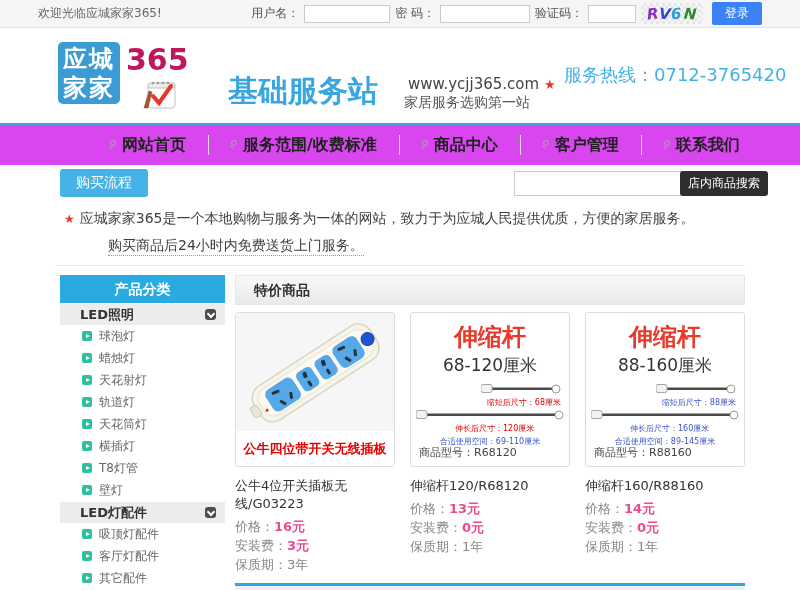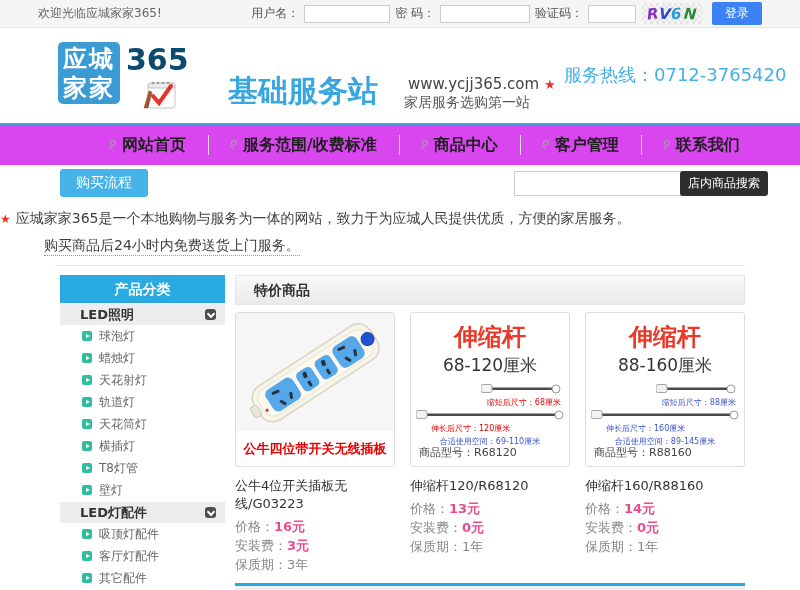--- a/index.html
+++ b/index.html
@@ -22,21 +22,21 @@
   .cp-r { color:#8a2fc4; transform:rotate(-6deg);} .cp-v { color:#3346cc; transform:rotate(4deg);}
   .cp-6 { color:#2b9cd8; transform:rotate(-4deg);} .cp-n { color:#2e8b33; transform:rotate(5deg); margin-left:3px;}
   .login-btn { background:#3b82f6; color:#fff; border:none; font-size:12px;
                padding:3px 13px; border-radius:2px; cursor:pointer; margin-left:4px; }
 
   
   .header { height:97px; position:relative; background:#fff; border-bottom:2px solid #3ba2da; }
   .logo-box { position:absolute; left:58px; top:14px; width:62px; height:62px;
               background:#3a9bd5; border-radius:5px; color:#fff; text-align:center;
               font-size:24px; font-weight:bold; line-height:29px; padding-top:3px; letter-spacing:2px; }
-  .logo-365 { position:absolute; left:126px; top:14px; color:#0c4a6e; font-size:30px; font-weight:bold; }
+  .logo-365 { position:absolute; left:126px; top:14px; color:#be185d; font-size:30px; font-weight:bold; }
   .logo-cal { position:absolute; left:138px; top:48px; }
   .site-title { position:absolute; left:228px; top:43px; font-size:30px; font-weight:bold; color:#3aa6e0; }
   .site-url { position:absolute; left:408px; top:47px; font-size:15px; color:#444; }
   .url-star { color:#e8332a; font-size:13px; margin-left:5px; }
   .site-slogan { position:absolute; left:404px; top:66px; font-size:14px; color:#555; }
   .hotline { position:absolute; left:564px; top:35px; font-size:18px; color:#45b0e8; }
 
   
   .nav { height:40px; display:flex; align-items:center; padding-left:88px; background:#d946ef; }
   .nav-item { display:flex; align-items:center; font-size:16px; font-weight:bold; color:#1f1f1f;
@@ -51,21 +51,21 @@
   .toolbar { height:38px; position:relative; }
   .buy-btn { position:absolute; left:60px; top:4px; background:#45b2e8; color:#fff; border:none;
              font-size:14px; padding:5px 16px; border-radius:3px; cursor:pointer; }
   .search-box { position:absolute; left:514px; top:6px; width:231px; height:25px;
                 border:1px solid #ccc; background:#fff; display:flex; align-items:center; }
   .search-input { flex:1; border:none; outline:none; height:21px; font-size:12px; padding:0 5px; }
   .search-btn { background:#2e2e2e; color:#fff; border:none; font-size:12px;
                 padding:4px 8px; border-radius:3px; margin-right:1px; cursor:pointer; white-space:nowrap; }
 
   
-  .intro { font-size:14px; color:#3f3f3f; margin-top:2px; }
+  .intro { padding-left:64px; font-size:14px; color:#3f3f3f; margin-top:2px; }
   .intro-star { color:#e8332a; font-size:12px; margin-right:5px; }
   .intro-line1 { line-height:26px; }
   .intro-line2 { line-height:26px; margin-left:44px; }
   .intro-line2 span { border-bottom:1px dotted #9a9a9a; padding-bottom:2px; }
   .rule { border:none; border-top:1px solid #e7e7e7; margin:7px 55px 0 55px; }
 
   
   .content { display:flex; padding:9px 55px 0 60px; align-items:flex-start; }
 
   
@@ -94,21 +94,21 @@
   .card { width:160px; height:155px; border:1px solid #ddd; border-radius:3px; background:#fff;
           position:relative; overflow:hidden; }
   .card-img-area { height:118px; background:#f6f6f6; display:flex; align-items:center; justify-content:center; }
   .card-caption { text-align:center; color:#e60000; font-size:13px; font-weight:bold; margin-top:9px; }
   .rod-heading { text-align:center; color:#e8392b; font-size:24px; font-weight:bold; margin-top:8px; }
   .rod-range { text-align:center; color:#333; font-size:17px; margin-top:1px; }
   .rod-zone { position:relative; height:64px; margin-top:4px; }
   .rod-short { position:absolute; right:8px; top:2px; }
   .lbl-short { position:absolute; right:8px; top:16px; font-size:8px; }
   .rod-long { position:absolute; left:5px; top:28px; }
-  .lbl-long { position:absolute; left:20px; top:42px; font-size:8px; }
+  .lbl-long { position:absolute; left:44px; top:42px; font-size:8px; }
   .lbl-space { position:absolute; left:0; right:0; top:55px; text-align:center; font-size:8px; }
   .lbl-red { color:#e60000; } .lbl-blue { color:#3a55cc; }
   .card-model { position:absolute; left:8px; bottom:6px; font-size:11px; color:#444; }
   .p-title { font-size:13px; color:#333; margin:10px 0 4px 0; }
   .info-line { font-size:13px; color:#888; line-height:19px; }
   .val-pink { color:#ea4b8d; font-weight:bold; }
   .val-gray { color:#888; }
 
   .new-section { margin-top:9px; }
   .blue-bar { height:3px; background:#2da7e0; }

